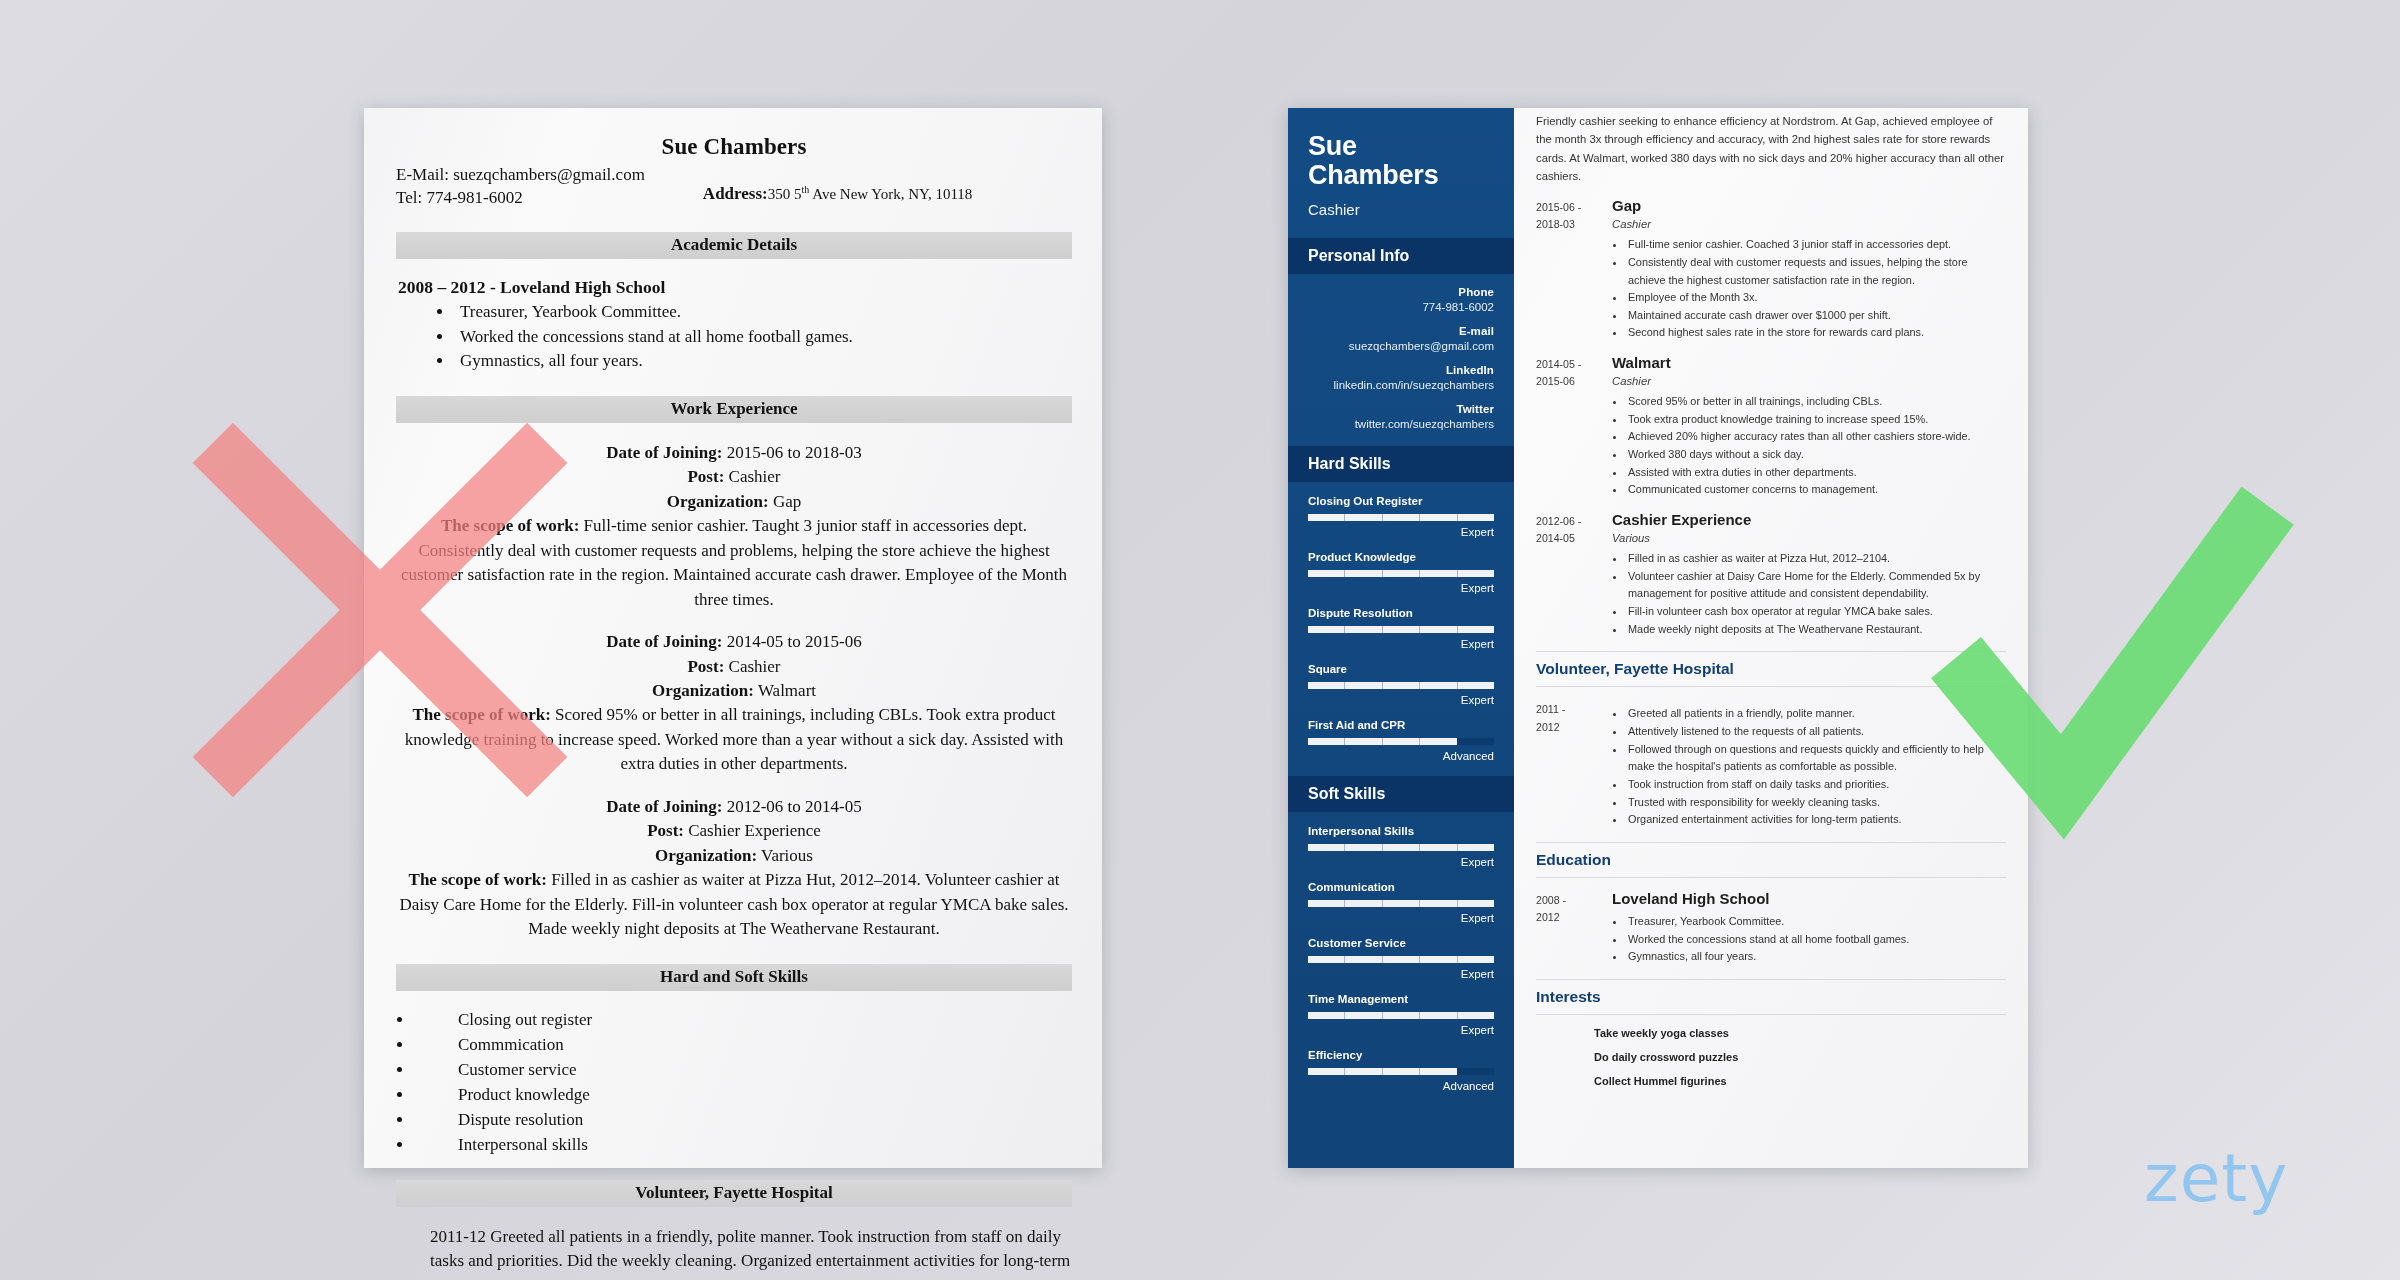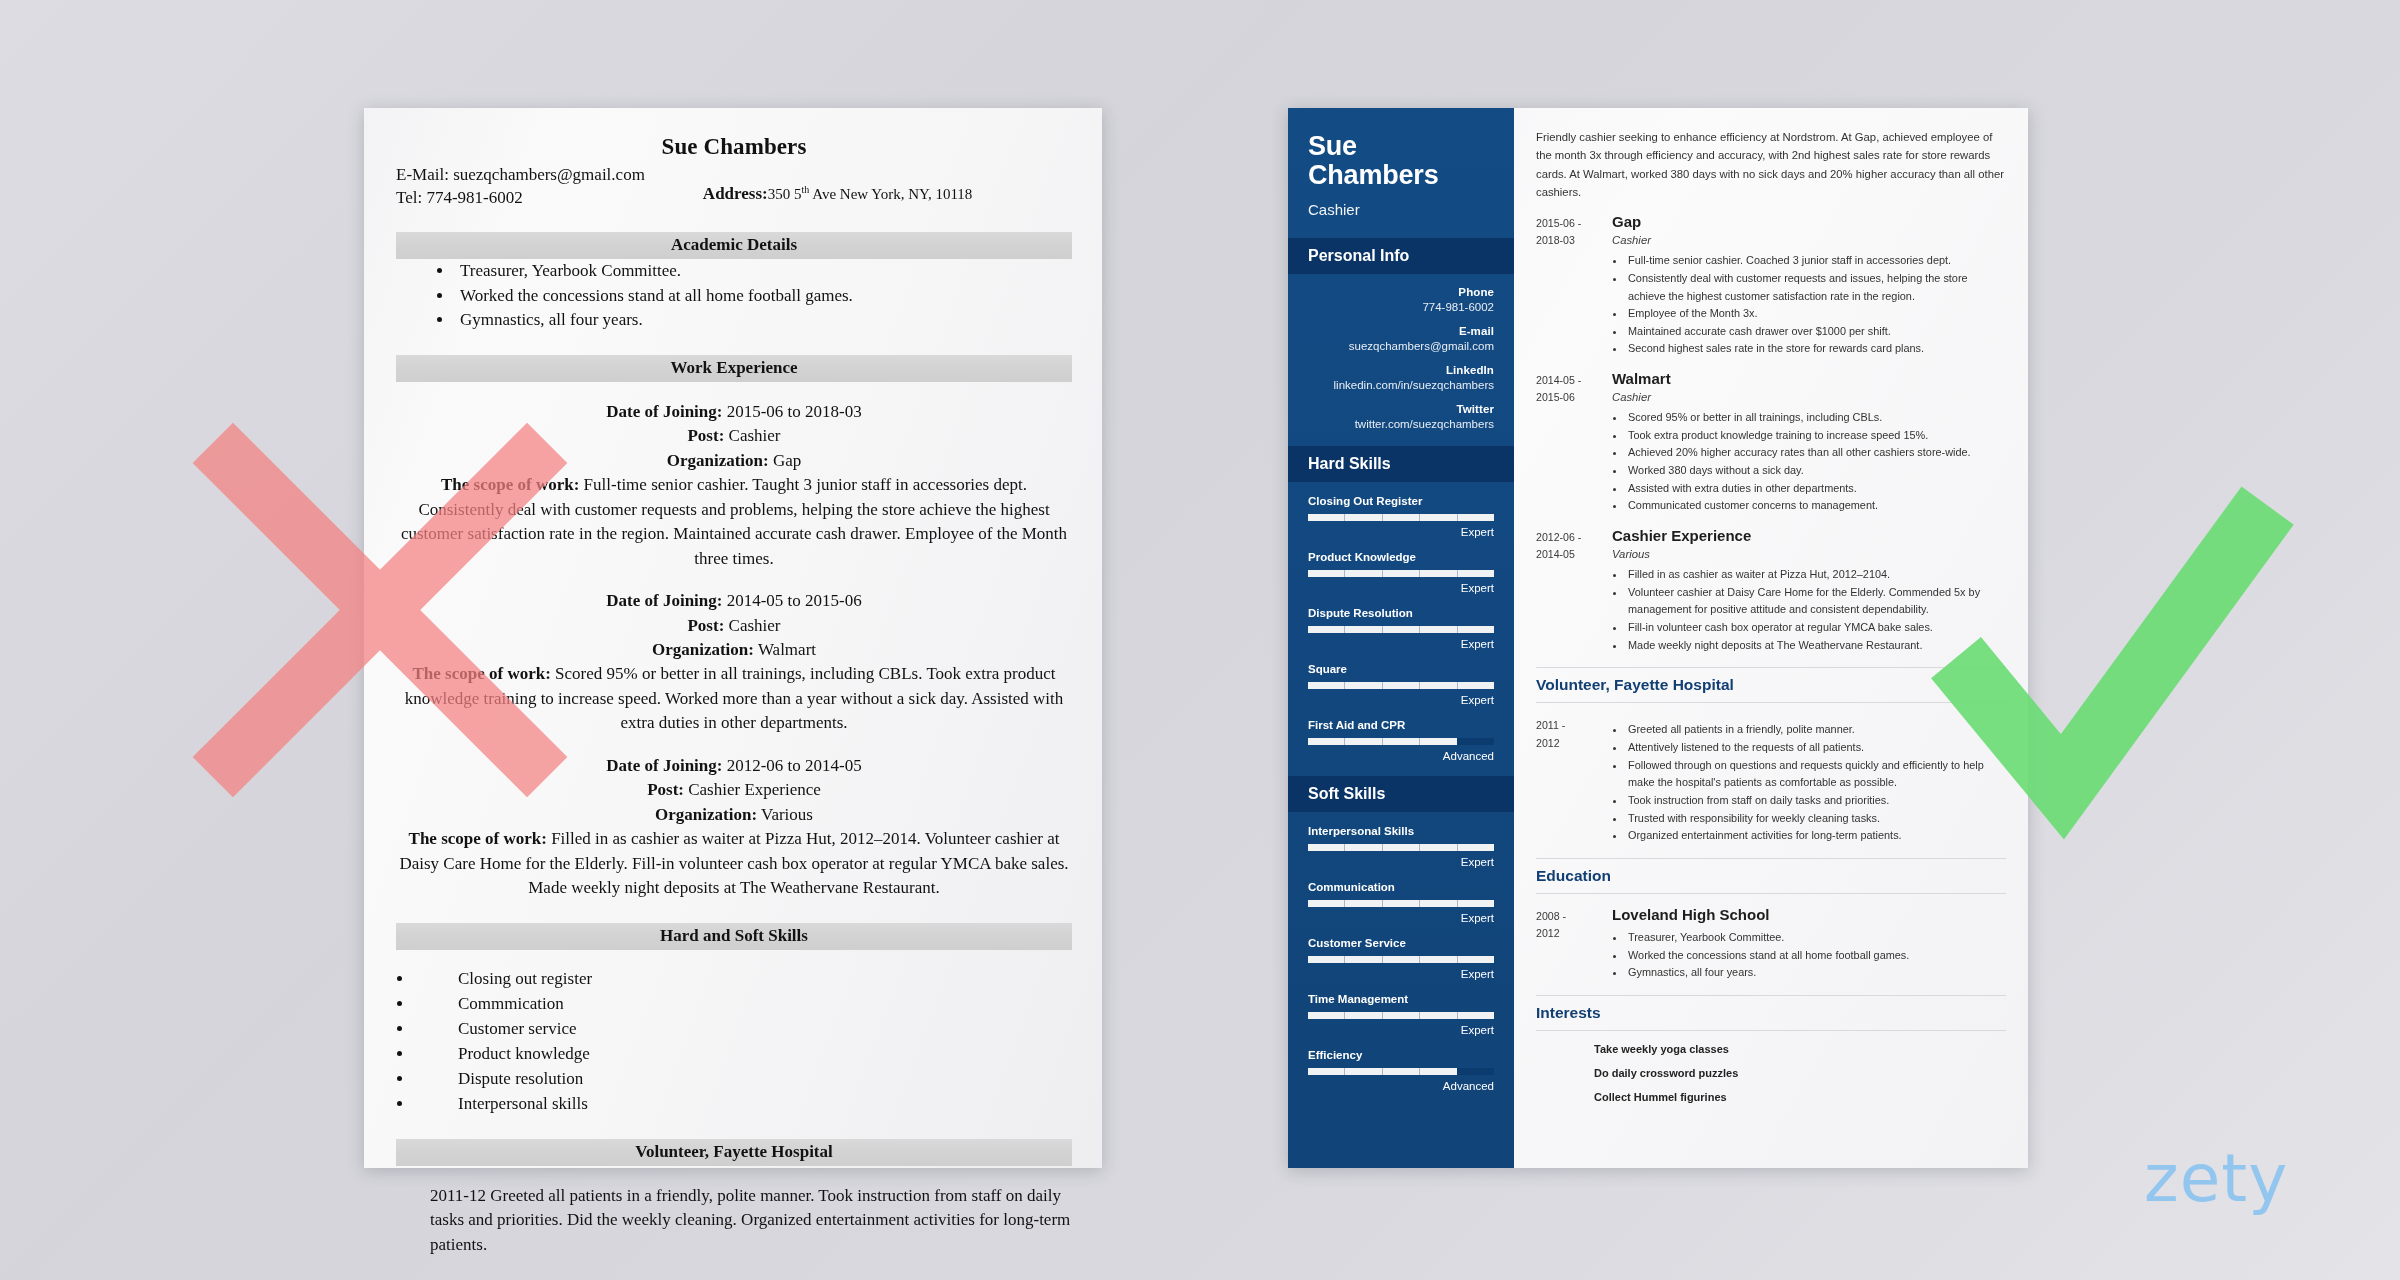--- a/index.html
+++ b/index.html
@@ -79,21 +79,21 @@
   .side-val { font-size: 11.5px; margin-top: 3px; color: #e9eef4; }
   .skill { padding: 0 20px; margin-top: 13px; }
   .skill-name { font-size: 11.5px; font-weight: bold; margin-bottom: 7px; }
   .bar-track { height: 7px; background: #0c3c6f; position: relative; }
   .bar-fill { height: 7px; background: #f0f2f4; position: absolute; left: 0; top: 0; }
   .bar-ticks { position: absolute; left: 0; top: 0; right: 0; height: 7px; display: flex; }
   .bar-ticks i { flex: 1; border-right: 1px solid rgba(20,60,110,0.32); }
   .bar-ticks i:last-child { border-right: none; }
   .skill-level { font-size: 11.5px; text-align: right; margin-top: 5px; }
 
-  .good-main { flex: 1; padding: 20px 22px 0 22px; min-width: 0; }
+  .good-main { flex: 1; padding: 4px 22px 0 22px; min-width: 0; }
   .good-summary { font-size: 11.3px; line-height: 1.62; color: #333; }
   .good-sec-title {
     font-size: 15.5px; font-weight: bold; color: #123f73;
     border-top: 1px solid #d9d9dd; border-bottom: 1px solid #d9d9dd;
     padding: 8px 0 8px 0; margin-top: 13px;
   }
   .entry { display: flex; margin-top: 12px; }
   .entry-dates { width: 76px; flex: 0 0 76px; font-size: 10.6px; line-height: 1.62; color: #3a3a3a; padding-top: 2px; }
   .entry-body { flex: 1; min-width: 0; }
   .entry-org { font-size: 15px; font-weight: bold; color: #1d1d1d; }
@@ -126,20 +126,21 @@
       <div>E-Mail: suezqchambers@gmail.com</div>
       <div>Tel: 774-981-6002</div>
     </div>
     <div class="bad-contact-right">
       <b>Address:</b><span>350 5</span><span class="bad-sup">th</span><span> Ave New York, NY, 10118</span>
     </div>
   </div>
 
   <div class="bad-band">Academic Details</div>
   <div class="bad-section">
+    <div class="bad-h">2008 – 2012 - Loveland High School</div>
     <ul class="bad-ul">
       <li>Treasurer, Yearbook Committee.</li>
       <li>Worked the concessions stand at all home football games.</li>
       <li>Gymnastics, all four years.</li>
     </ul>
   </div>
 
   <div class="bad-band">Work Experience</div>
   <div class="bad-section">
     <div class="bad-block">

